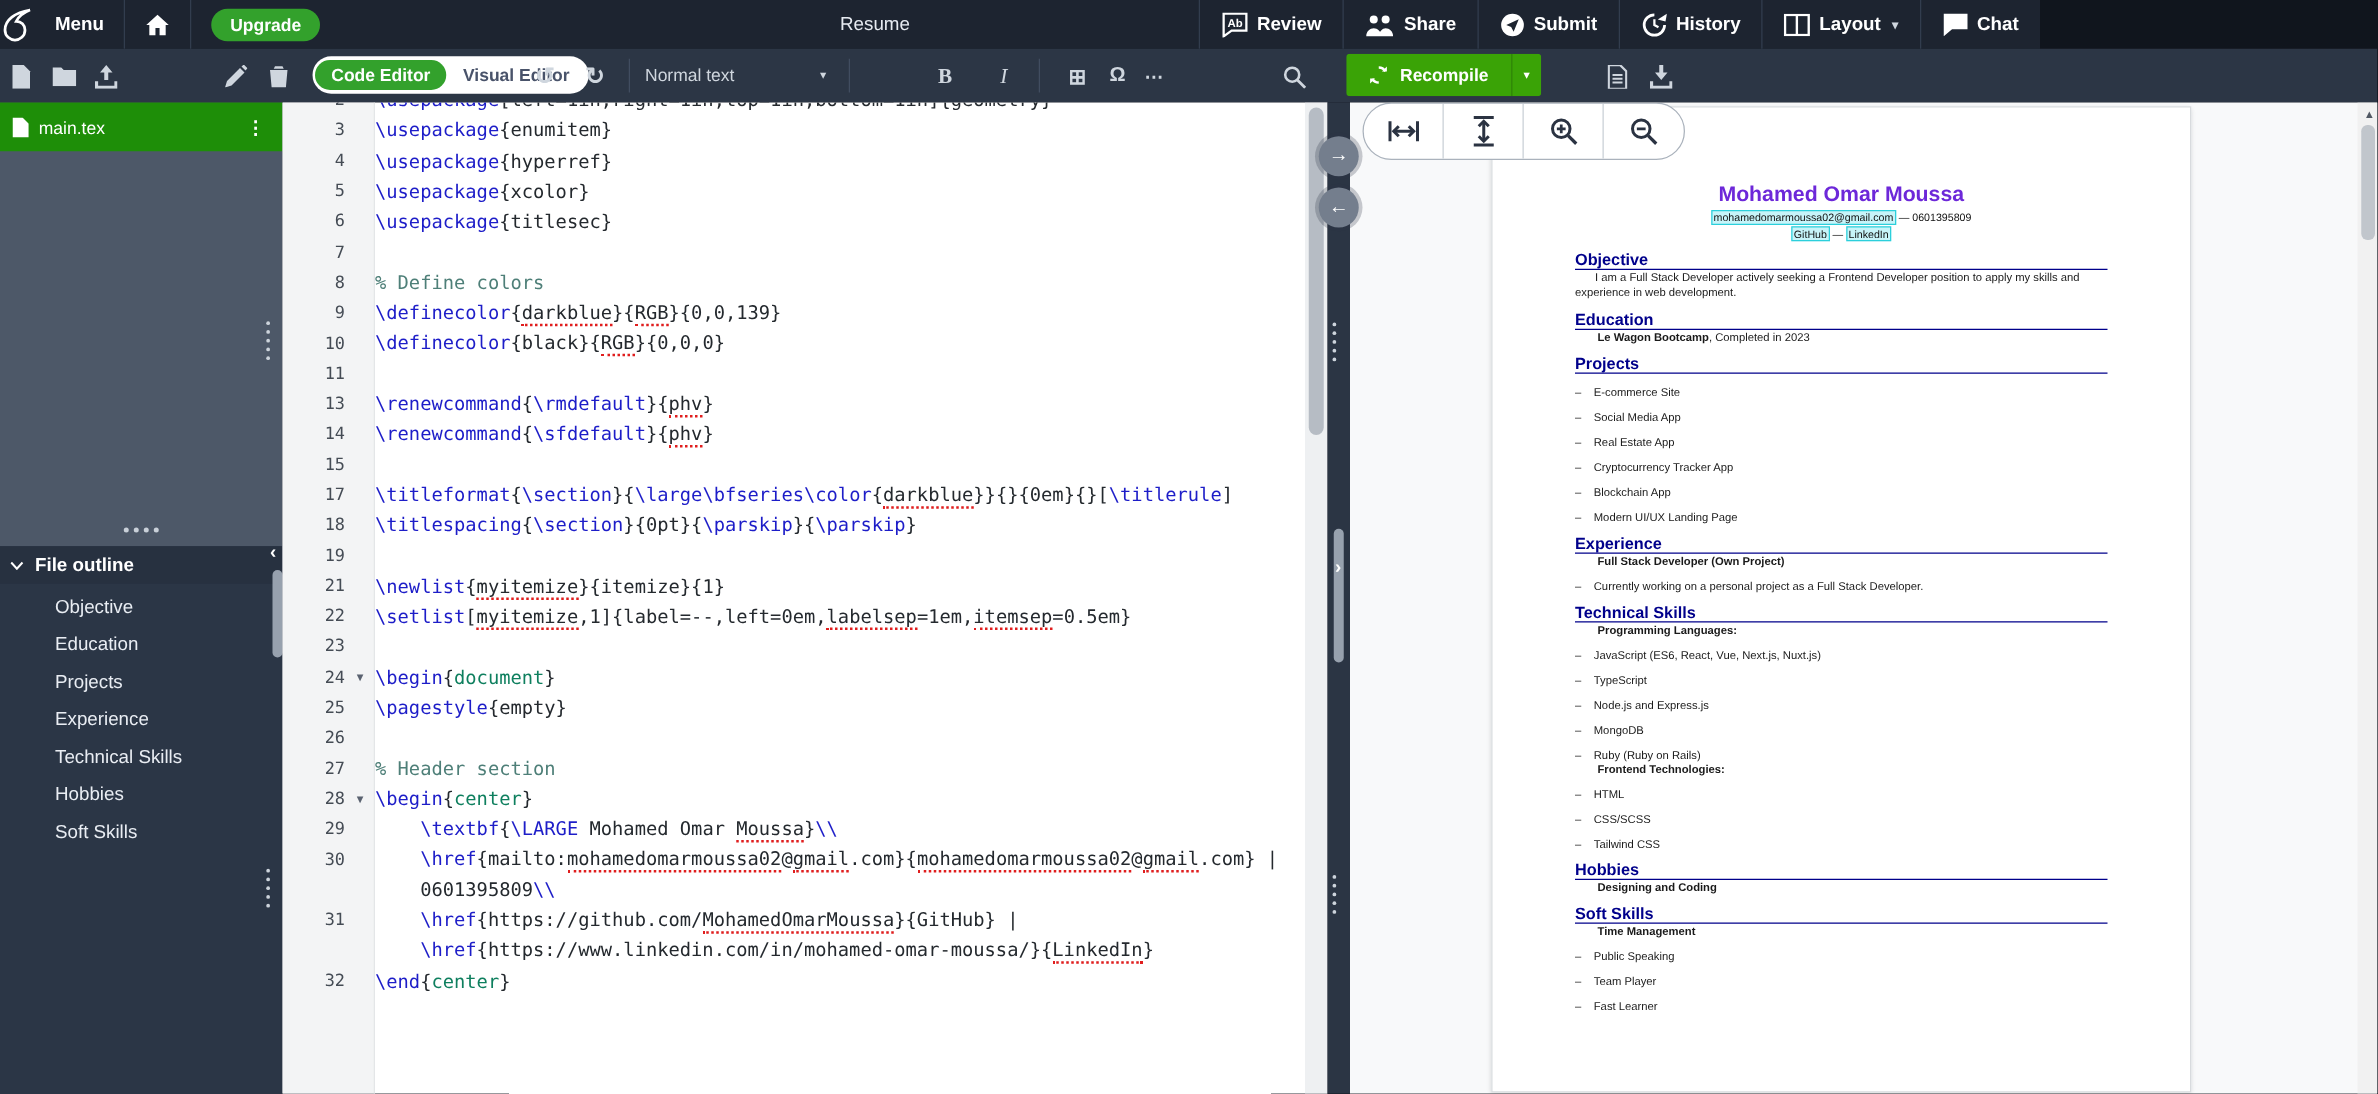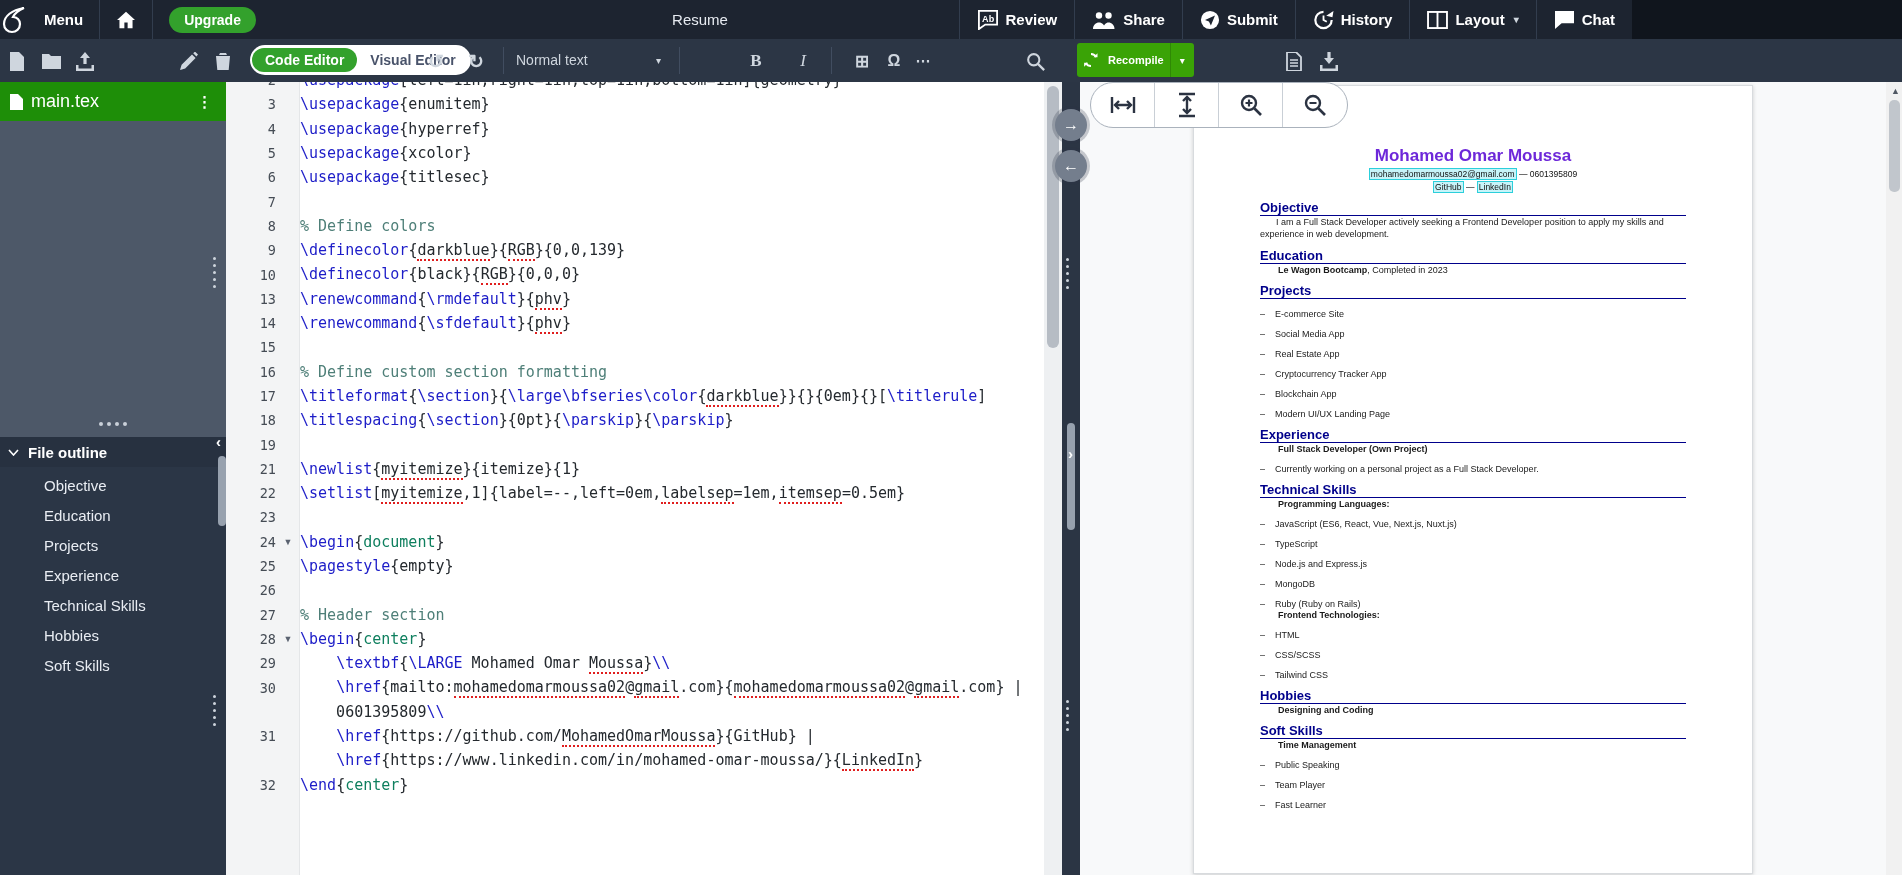--- a/index.html
+++ b/index.html
@@ -35,30 +35,30 @@
   .mode-code{background:#33a12c;color:#fff;font-weight:bold;font-size:14px;border-radius:13px;
              padding:4px 13px;}
   .mode-visual{color:#49536a;font-weight:bold;font-size:14px;padding:4px 13px;}
   .uglyph{color:#cfd6de;font-size:19px;font-weight:bold;}
   .ddown{position:absolute;left:516px;top:8px;width:145px;display:flex;align-items:center;
          justify-content:space-between;color:#cfd6de;font-size:14px;cursor:pointer;height:26px;}
   .fmt-b{font-family:"Liberation Serif",serif;font-weight:bold;font-size:17px;color:#cfd6de;}
   .fmt-i{font-family:"Liberation Serif",serif;font-style:italic;font-size:17px;color:#cfd6de;}
   .recompile{position:absolute;left:1077px;top:4px;height:34px;display:flex;align-items:stretch;
              border-radius:3px;overflow:hidden;cursor:pointer;}
-  .recompile-main{background:#3aa306;display:flex;align-items:center;gap:9px;padding:0 6px;
-                  color:#fff;font-weight:bold;font-size:11px;}
+  .recompile-main{background:#3aa306;display:flex;align-items:center;gap:9px;padding:0 18px;
+                  color:#fff;font-weight:bold;font-size:14px;}
   .recompile-caret{background:#3aa306;border-left:1px solid #2f8805;display:flex;align-items:center;
                    padding:0 9px;color:#fff;font-size:10px;}
 
   
   .sidebar{position:absolute;left:0;top:82px;width:226px;height:793px;background:#4d5868;}
   .filerow{position:absolute;left:0;top:0;width:226px;height:39px;background:#1e8e08;
            display:flex;align-items:center;gap:8px;padding:0 10px;cursor:pointer;}
-  .filerow-name{font-size:18px;color:#fff;flex:1;}
+  .filerow-name{font-size:14px;color:#fff;flex:1;}
   .kebab{color:#fff;font-size:15px;font-weight:bold;padding:0 4px;cursor:pointer;}
   .drag-dots{position:absolute;left:0;top:340px;width:226px;display:flex;justify-content:center;
              gap:4px;cursor:row-resize;}
   .drag-dots i{width:4px;height:4px;border-radius:50%;background:#c9d0d9;display:block;}
   .outline{position:absolute;left:0;top:355px;width:226px;height:438px;background:#2b3646;}
   .outline-header{height:30px;display:flex;align-items:center;gap:9px;padding-left:8px;
                   background:#273140;font-size:15px;font-weight:bold;color:#fff;cursor:pointer;}
   .outline-items{margin:4px 0 0 0;padding:0;list-style:none;}
   .outline-items li{height:30px;line-height:30px;padding-left:44px;font-size:15px;color:#e9edf3;
                     cursor:pointer;white-space:nowrap;}
@@ -392,38 +392,38 @@
           <span class="ln">9</span>
           <span class="fold"></span>
           <span class="ctext"><span class="tok-c">\definecolor</span><span class="tok-p">{</span><span class="tok-s">darkblue</span><span class="tok-p">}{</span><span class="tok-s">RGB</span><span class="tok-p">}{0,0,139}</span></span>
         </div>
         <div class="crow">
           <span class="ln">10</span>
           <span class="fold"></span>
           <span class="ctext"><span class="tok-c">\definecolor</span><span class="tok-p">{black}{</span><span class="tok-s">RGB</span><span class="tok-p">}{0,0,0}</span></span>
         </div>
         <div class="crow">
+          <span class="ln">11</span>
+          <span class="fold"></span>
+          <span class="ctext"></span>
+        </div>
+        <div class="crow">
           <span class="ln">13</span>
           <span class="fold"></span>
           <span class="ctext"><span class="tok-c">\renewcommand</span><span class="tok-p">{</span><span class="tok-c">\rmdefault</span><span class="tok-p">}{</span><span class="tok-s">phv</span><span class="tok-p">}</span></span>
         </div>
         <div class="crow">
           <span class="ln">14</span>
           <span class="fold"></span>
           <span class="ctext"><span class="tok-c">\renewcommand</span><span class="tok-p">{</span><span class="tok-c">\sfdefault</span><span class="tok-p">}{</span><span class="tok-s">phv</span><span class="tok-p">}</span></span>
         </div>
         <div class="crow">
           <span class="ln">15</span>
           <span class="fold"></span>
           <span class="ctext"></span>
-        </div>
-        <div class="crow">
-          <span class="ln">16</span>
-          <span class="fold"></span>
-          <span class="ctext"><span class="tok-m">% Define custom section formatting</span></span>
         </div>
         <div class="crow">
           <span class="ln">17</span>
           <span class="fold"></span>
           <span class="ctext"><span class="tok-c">\titleformat</span><span class="tok-p">{</span><span class="tok-c">\section</span><span class="tok-p">}{</span><span class="tok-c">\large\bfseries\color</span><span class="tok-p">{</span><span class="tok-s">darkblue</span><span class="tok-p">}}{}{0em}{}[</span><span class="tok-c">\titlerule</span><span class="tok-p">]</span></span>
         </div>
         <div class="crow">
           <span class="ln">18</span>
           <span class="fold"></span>
           <span class="ctext"><span class="tok-c">\titlespacing</span><span class="tok-p">{</span><span class="tok-c">\section</span><span class="tok-p">}{0pt}{</span><span class="tok-c">\parskip</span><span class="tok-p">}{</span><span class="tok-c">\parskip</span><span class="tok-p">}</span></span>

